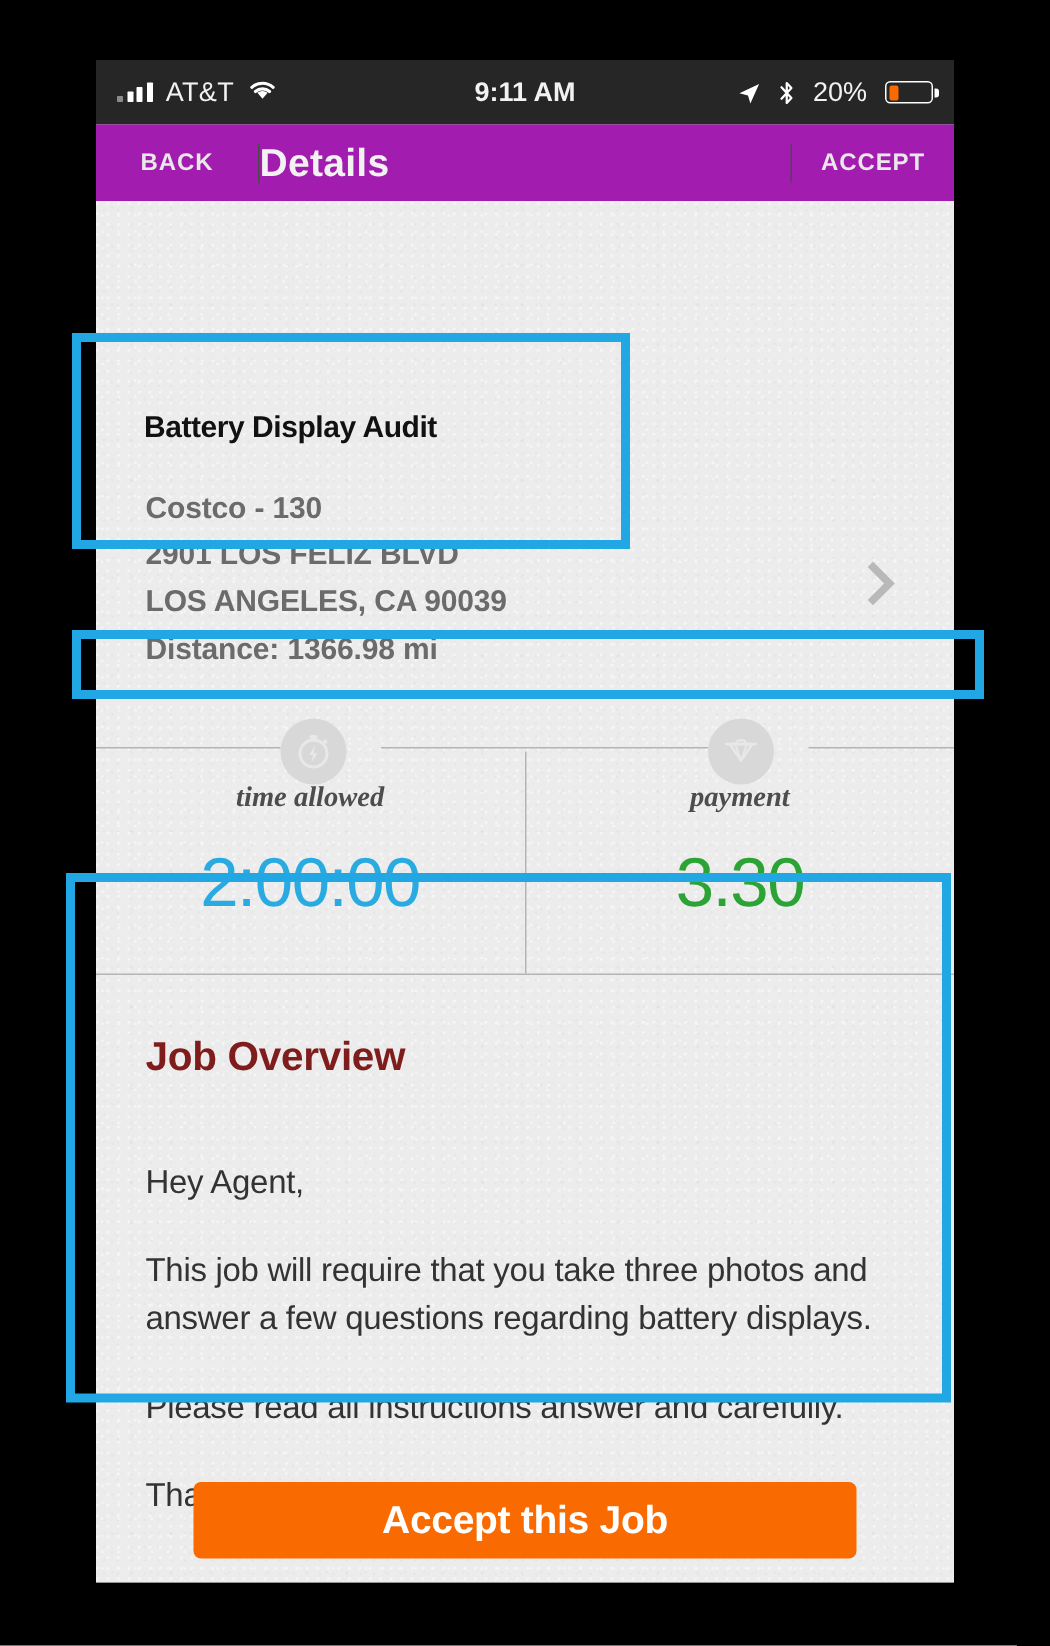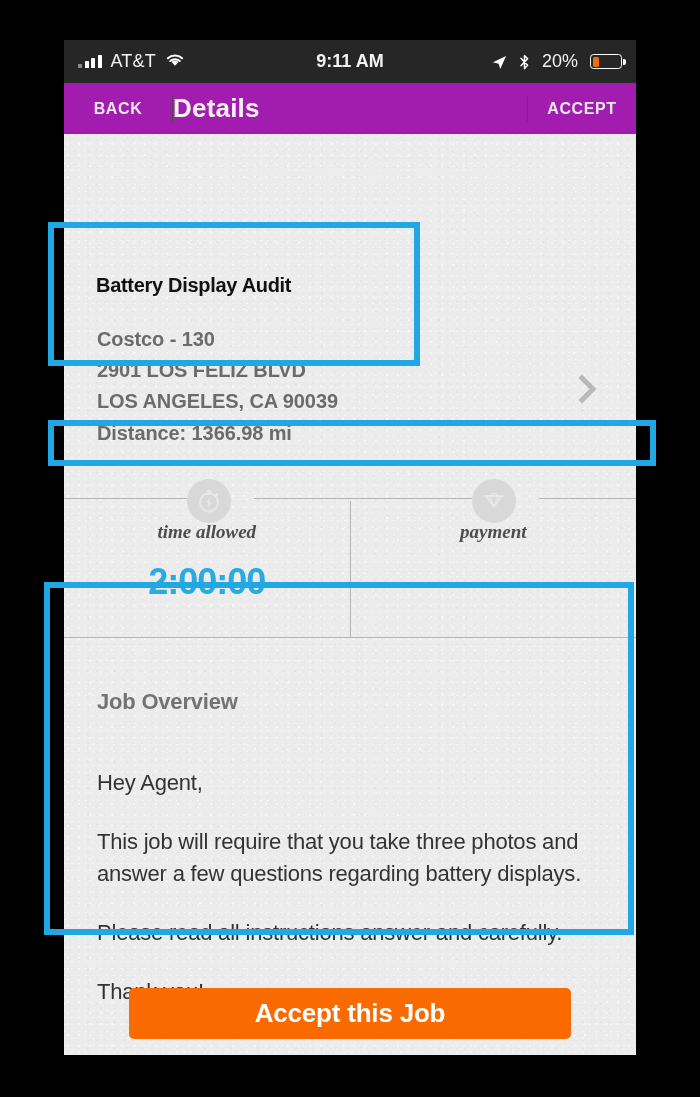--- a/index.html
+++ b/index.html
@@ -87,26 +87,26 @@
     position:absolute;top:0;width:44px;height:44px;border-radius:50%;
     background:#d8d8d8;display:flex;align-items:center;justify-content:center;
   }
   .stat-grid{display:flex;border-top:0;}
   .stat-col{flex:1;text-align:center;position:relative;}
   .stat-col + .stat-col{border-left:1px solid #b4b4b4;}
   .stat-label{
     font-family:"Liberation Serif", serif;font-style:italic;font-weight:bold;
     font-size:19px;color:#4d4d4d;padding:20px 0 18px;
   }
-  .stat-value{font-size:36px;font-weight:bold;letter-spacing:-1px;padding-bottom:34px;}
+  .stat-value{font-size:46px;font-weight:normal;letter-spacing:-1px;padding-bottom:34px;}
   .stats-bottom{height:1px;background:#b4b4b4;margin-top:0;}
 
   
   .overview{position:absolute;left:0;right:0;top:555px;}
-  .ov-title{font-size:22px;font-weight:bold;color:#737373;padding:0 0 0 33px;letter-spacing:-.2px;}
+  .ov-title{font-size:27px;font-weight:bold;color:#7f1d1d;padding:0 0 0 33px;letter-spacing:-.2px;}
   .ov-body{padding:52px 33px 0 33px;}
   .ov-p{font-size:22px;color:#333;line-height:1.46;margin:0 0 27px 0;letter-spacing:-.2px;}
 
   
   .cta-wrap{position:absolute;left:0;right:0;bottom:16px;display:flex;justify-content:center;}
   .cta{
     width:442px;height:51px;background:#f96a00;border-radius:5px;border:0;
     color:#fff;font-size:26px;font-weight:bold;letter-spacing:-.2px;
     font-family:"Liberation Sans", sans-serif;cursor:pointer;
   }
@@ -212,20 +212,21 @@
           </div>
         </div>
 
         <div class="stat-grid">
           <div class="stat-col">
             <div class="stat-label">time allowed</div>
             <div class="stat-value" style="color:#29abe2">2:00:00</div>
           </div>
           <div class="stat-col">
             <div class="stat-label">payment</div>
+            <div class="stat-value" style="color:#2ca335">3.30</div>
           </div>
         </div>
         <div class="stats-bottom"></div>
       </div>
 
       <div class="overview">
         <div class="ov-title">Job Overview</div>
         <div class="ov-body">
           <p class="ov-p">Hey Agent,</p>
           <p class="ov-p">This job will require that you take three photos and answer a few questions regarding battery displays.</p>

